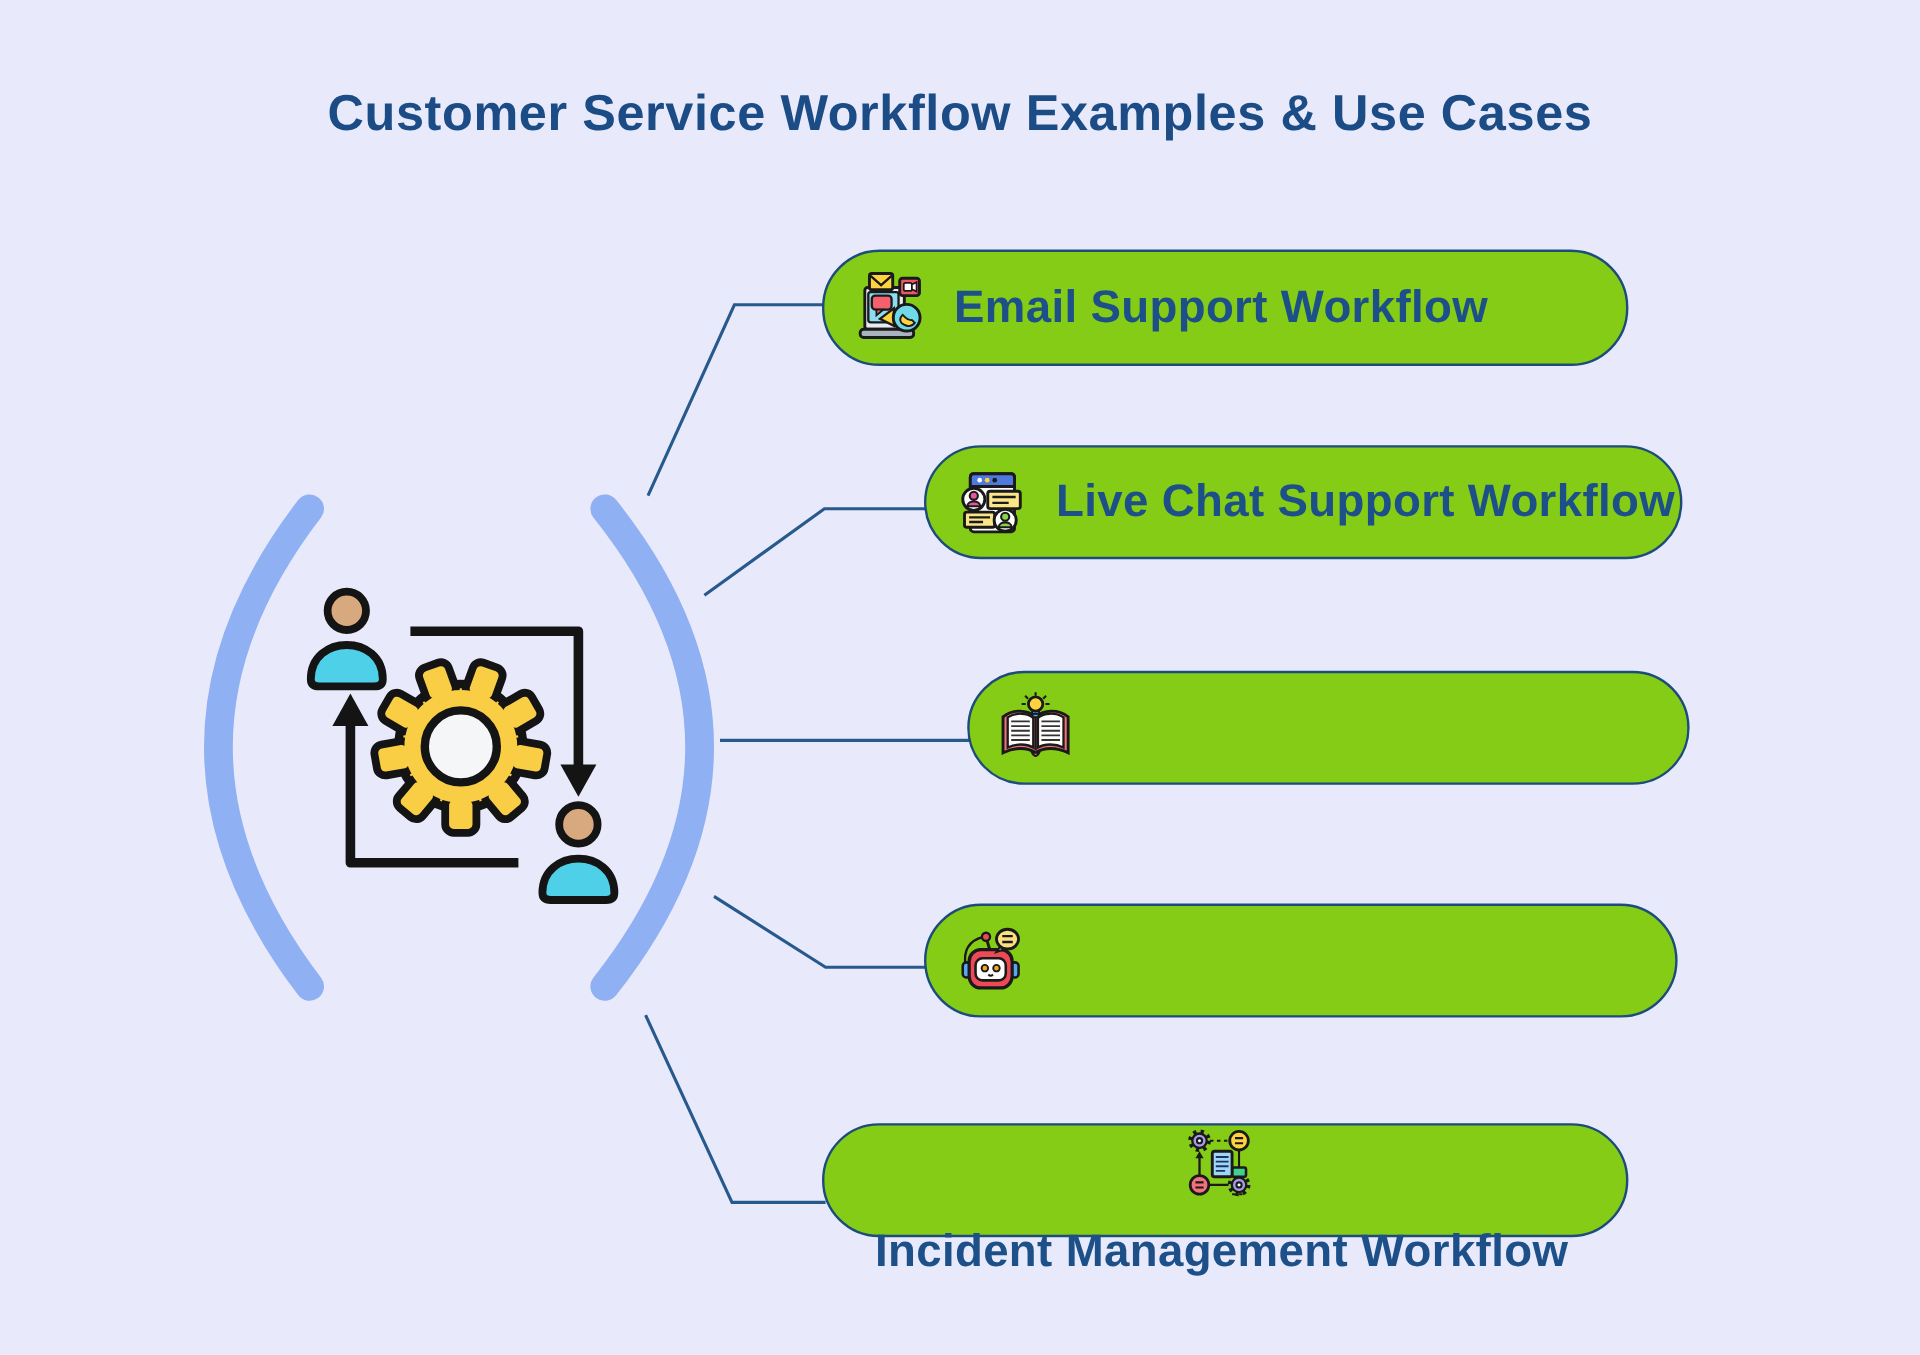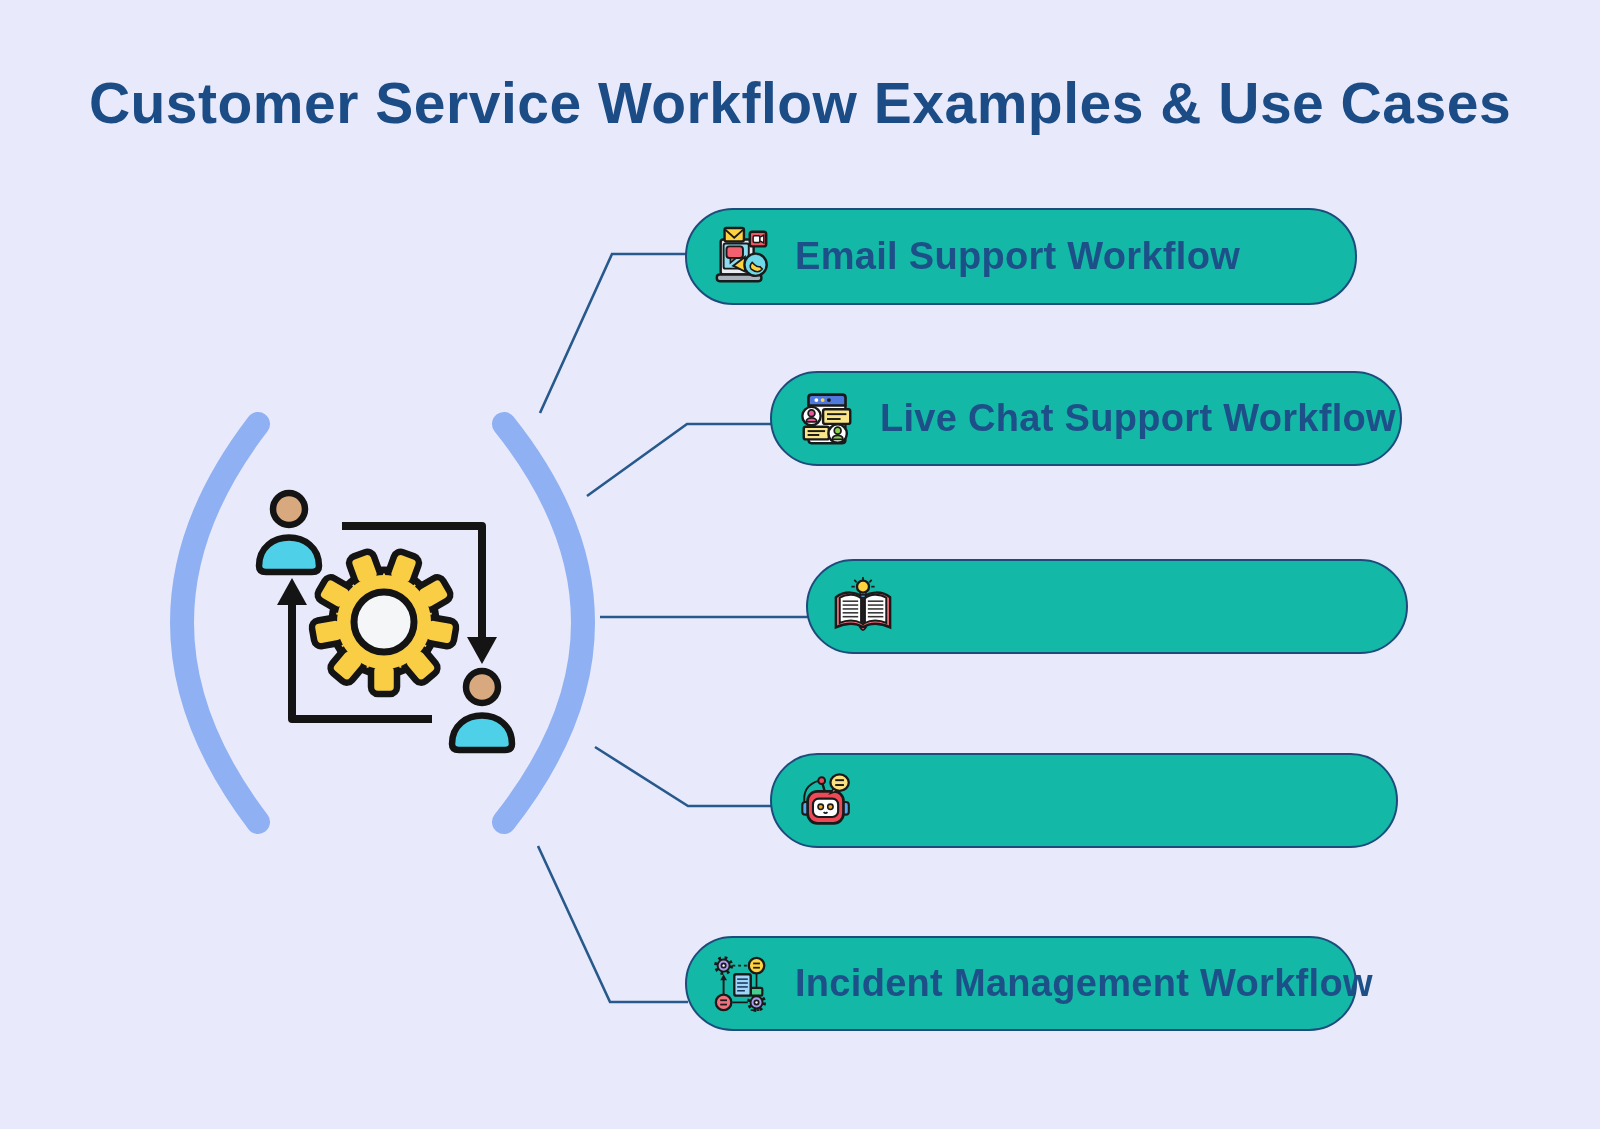--- a/index.html
+++ b/index.html
@@ -3,27 +3,27 @@
 <meta charset="utf-8">
 <style>
   html,body{margin:0;padding:0;}
   body{
     width:1600px;height:1129px;position:relative;overflow:hidden;
     background:#e8eafb;
     font-family:"Liberation Sans", sans-serif;
   }
   .page-title{
     position:absolute;top:70px;left:0;width:1600px;
-    text-align:center;font-size:57px;font-weight:700;
+    text-align:center;font-size:42px;font-weight:700;
     color:#1b4c86;letter-spacing:.5px;white-space:nowrap;
   }
   svg.backdrop{position:absolute;left:0;top:0;width:1600px;height:1129px;}
   .node{
     position:absolute;box-sizing:border-box;
-    background:#14b8a6;border:2.5px solid #1d4b7c;border-radius:48px;
+    background:#84cc16;border:2.5px solid #1d4b7c;border-radius:48px;
     display:flex;align-items:center;gap:22px;padding:0 30px 0 24px;
   }
   .node .icon{width:62px;height:62px;flex:0 0 auto;}
   .node .label{
     font-size:38px;font-weight:700;color:#1d5088;
     letter-spacing:.3px;white-space:nowrap;
   }
 </style>
 </head>
 <body>
@@ -164,21 +164,21 @@
     <circle cx="25.5" cy="38" r="2.8" fill="#f5a623" stroke="#1a1a1a" stroke-width="1.6"></circle>
     <circle cx="35.5" cy="38" r="2.8" fill="#f5a623" stroke="#1a1a1a" stroke-width="1.6"></circle>
     <path d="M 28.5 43.5 Q 30.5 45.5 32.5 43.5" stroke="#1a1a1a" stroke-width="1.8" fill="none"></path>
     <polygon points="39,19 35.5,24 43,21.5" fill="#fbe07f" stroke="#1a1a1a" stroke-width="1.8"></polygon>
     <ellipse cx="45" cy="13" rx="9.5" ry="8.5" fill="#fbe07f" stroke="#1a1a1a" stroke-width="2.4"></ellipse>
     <line x1="40.5" y1="10.5" x2="49.5" y2="10.5" stroke="#1a1a1a" stroke-width="2"></line>
     <line x1="40.5" y1="15.5" x2="49.5" y2="15.5" stroke="#1a1a1a" stroke-width="2"></line>
   </svg>
 </div>
 
-<div class="node" style="left:685px;top:936px;width:672px;height:95px;">
+<div class="node" style="left:685px;top:936px;width:672px;height:95px;flex-direction:column;">
   <svg class="icon" viewBox="0 0 64 64">
     <defs>
       <g id="mini-gear">
         <circle r="8" fill="none" stroke="#1a1a1a" stroke-width="3.6" stroke-dasharray="2.8 3.6"></circle>
         <circle r="6.2" fill="#a79be8" stroke="#1a1a1a" stroke-width="2"></circle>
         <circle r="2.2" fill="#ffffff" stroke="#1a1a1a" stroke-width="1.8"></circle>
       </g>
     </defs>
     <line x1="22" y1="13" x2="38" y2="13" stroke="#1a1a1a" stroke-width="1.8" stroke-dasharray="3 3"></line>
     <line x1="47" y1="21.5" x2="47" y2="36" stroke="#1a1a1a" stroke-width="1.8"></line>

